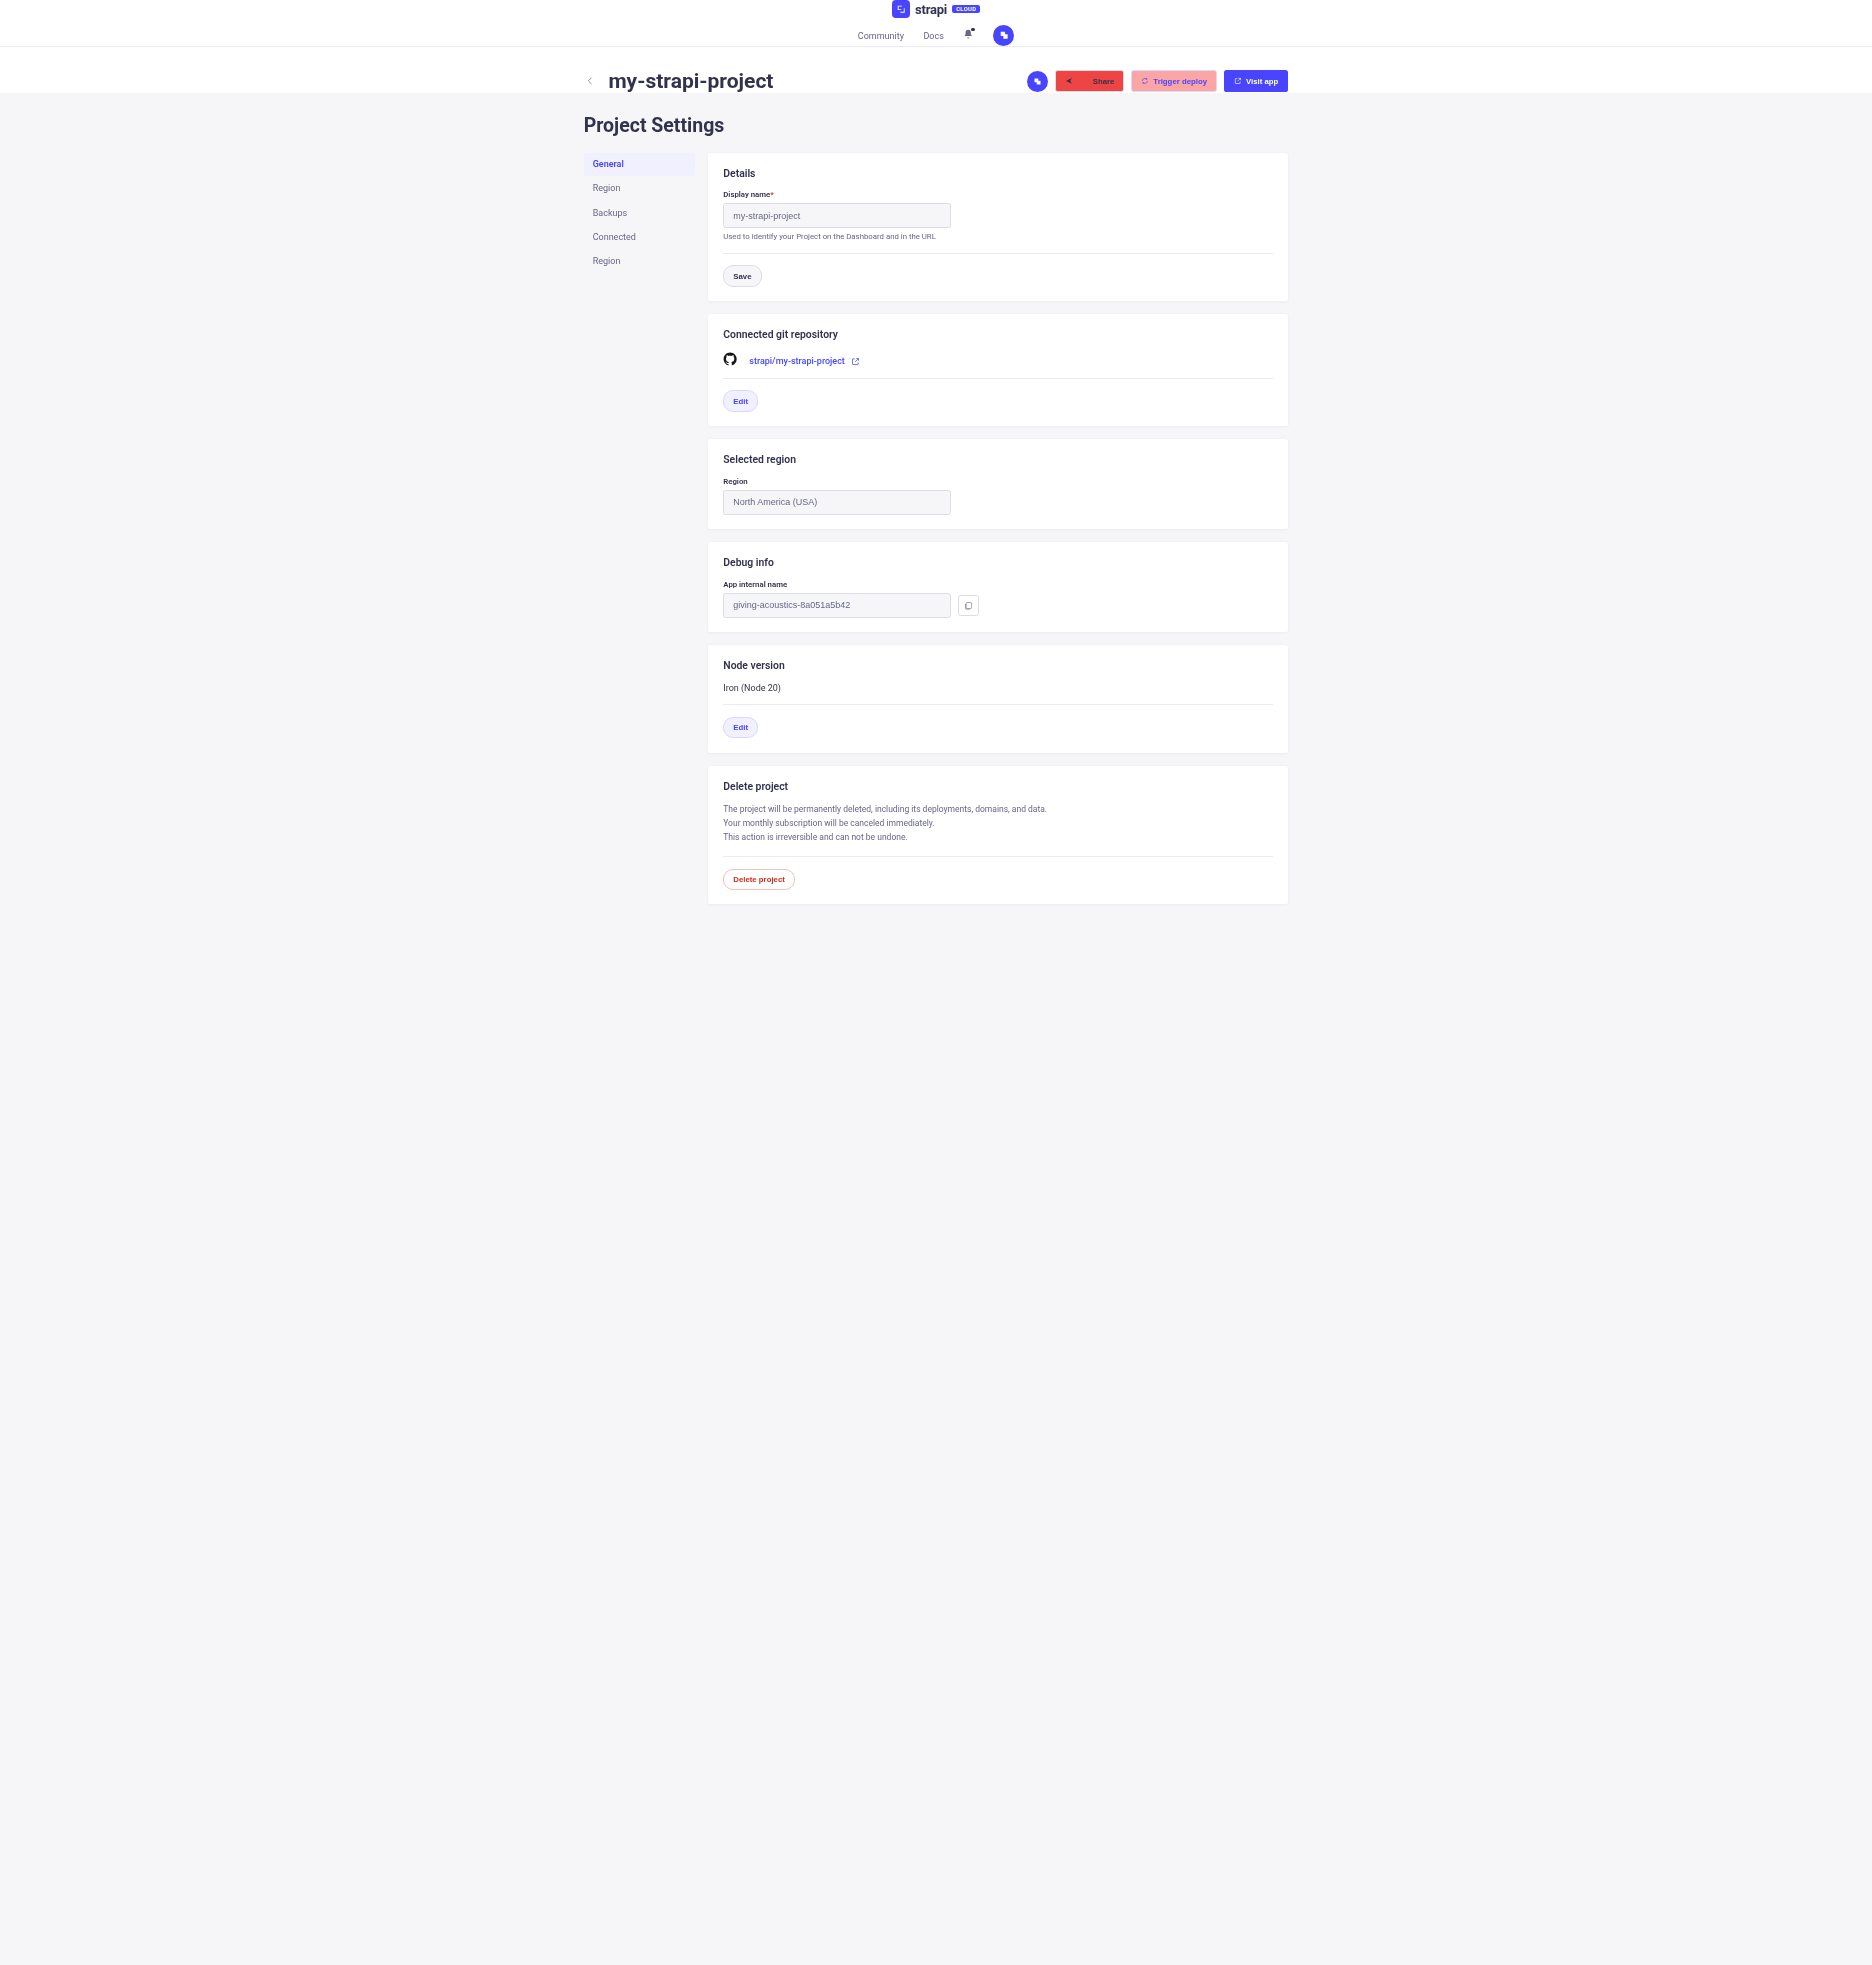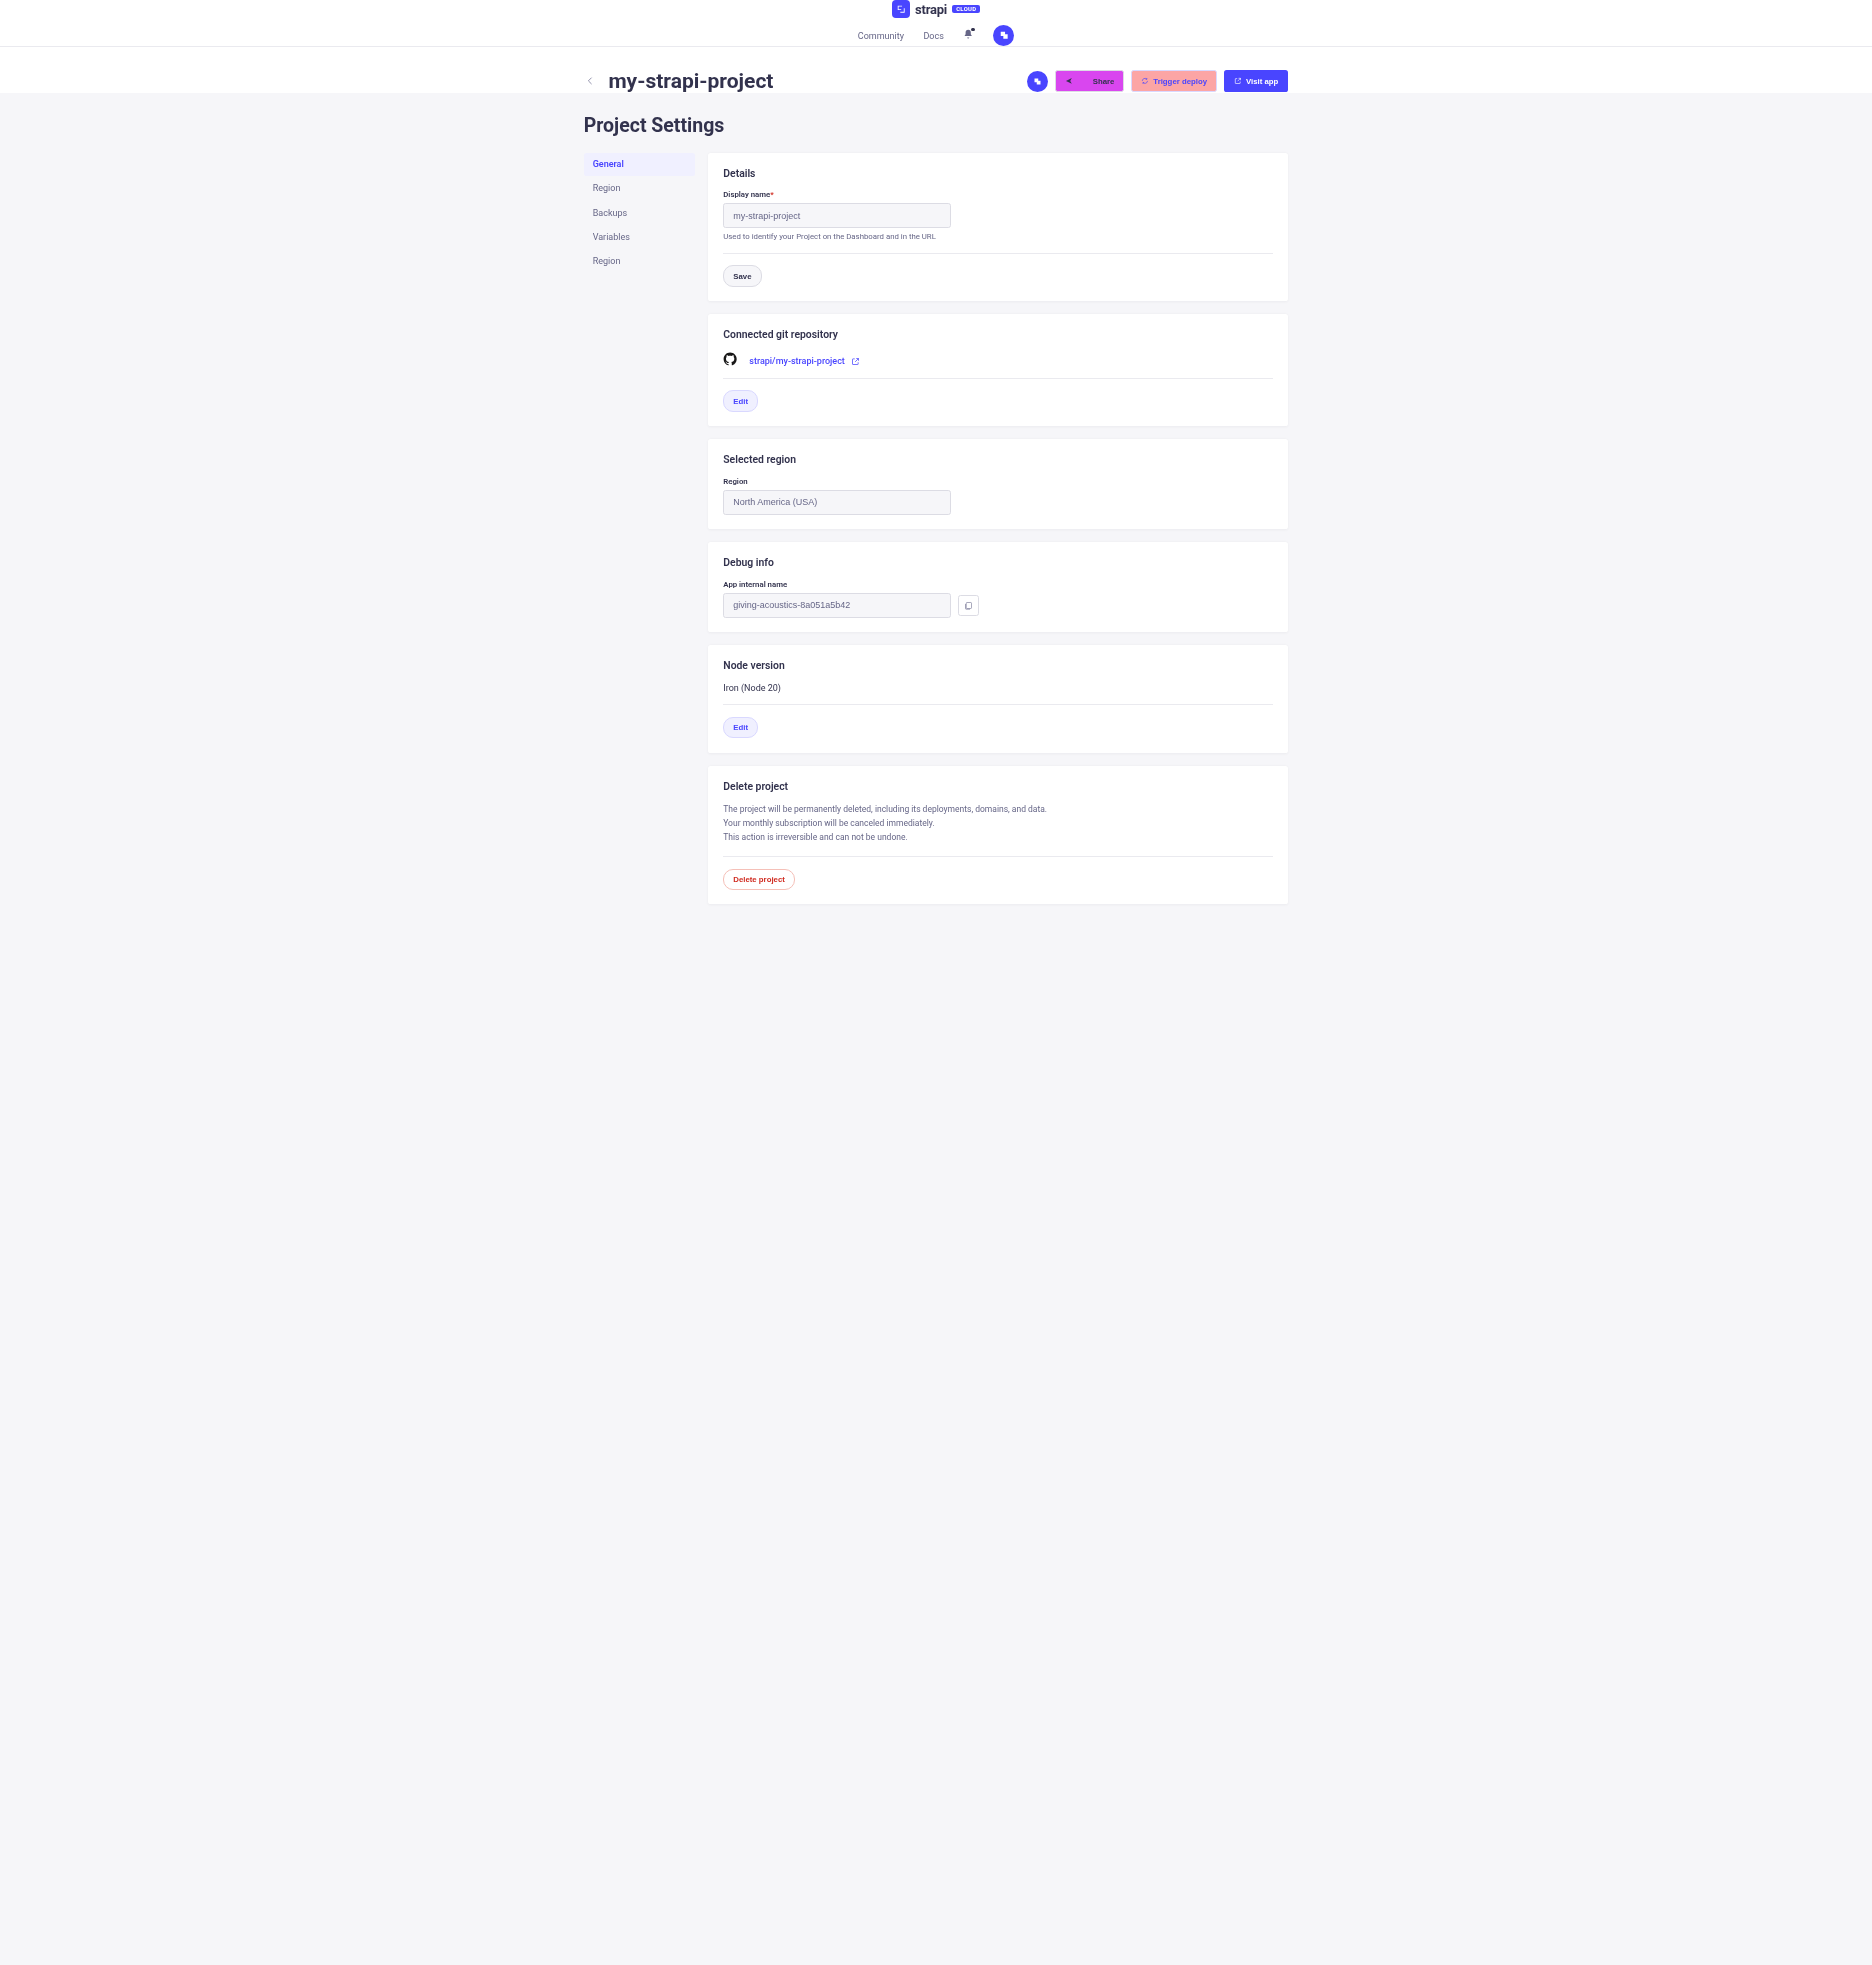--- a/index.html
+++ b/index.html
@@ -25,21 +25,21 @@
 .project-header { background: #fff; }
 .project-header-inner { max-width: 715px; margin: 0 auto; padding: 22px 5.2px 0 5.2px; }
 .project-header-row { display: flex; align-items: center; justify-content: space-between; }
 .project-title-wrap { display: flex; align-items: center; gap: 13px; }
 .back-chevron { width: 11.7px; height: 11.7px; fill: #8e8ea9; cursor: pointer; }
 .project-title { font-size: 21px; font-weight: 700; color: #32324d; }
 .header-actions { display: flex; align-items: center; gap: 6.5px; }
 .icon-circle { width: 21px; height: 21px; background: #4945ff; border-radius: 50%; display: flex; align-items: center; justify-content: center; }
 .icon-circle svg { width: 9px; height: 9px; }
 .btn { display: inline-flex; align-items: center; gap: 4.6px; padding: 5.2px 9px; border-radius: 2.6px; font-size: 7.8px; font-weight: 600; cursor: pointer; border: 0.7px solid transparent; }
-.btn-outline { background: #d946ef; border-color: #dcdce4; color: #32324d; gap: 20px; }
+.btn-outline { background: #ef4444; border-color: #dcdce4; color: #32324d; gap: 20px; }
 .btn-light-primary { background: #fca5a5; color: #4945ff; border-color: #d9d8ff; }
 .btn-primary { background: #4945ff; color: #fff; }
 .btn svg { width: 7.8px; height: 7.8px; }
 
 
 .tabs { display: flex; gap: 21px; margin-top: 21px; margin-left: 23.4px; }
 .tab { font-size: 7.2px; font-weight: 700; letter-spacing: 0.3px; color: #32324d; padding: 7.8px 0; border-bottom: 1.3px solid transparent; cursor: pointer; text-transform: uppercase; }
 .tab.active { color: #4945ff; border-bottom-color: #4945ff; }
 
 
@@ -149,21 +149,21 @@
 </div>
 
 <div class="content-bg">
   <div class="content-inner">
     <h2 class="page-title">Project Settings</h2>
     <div class="settings-layout">
       <div class="sidebar">
         <div class="sidebar-item active">General</div>
         <div class="sidebar-item">Region</div>
         <div class="sidebar-item">Backups</div>
-        <div class="sidebar-item">Variables</div>
+        <div class="sidebar-item">Connected</div>
         <div class="sidebar-item">Region</div>
       </div>
 
       <div class="main-col">
 
         <div class="card">
           <div class="card-title">Details</div>
           <label class="field-label">
             <span>Display name</span><span class="required-star">*</span>
           </label>

